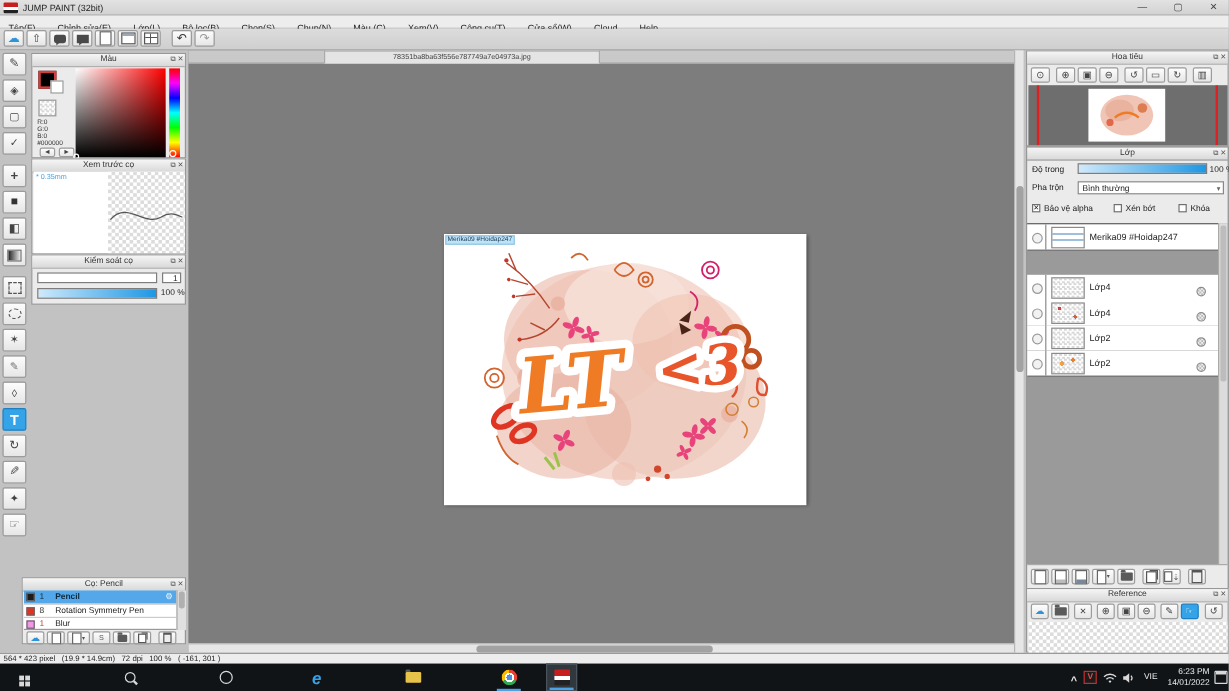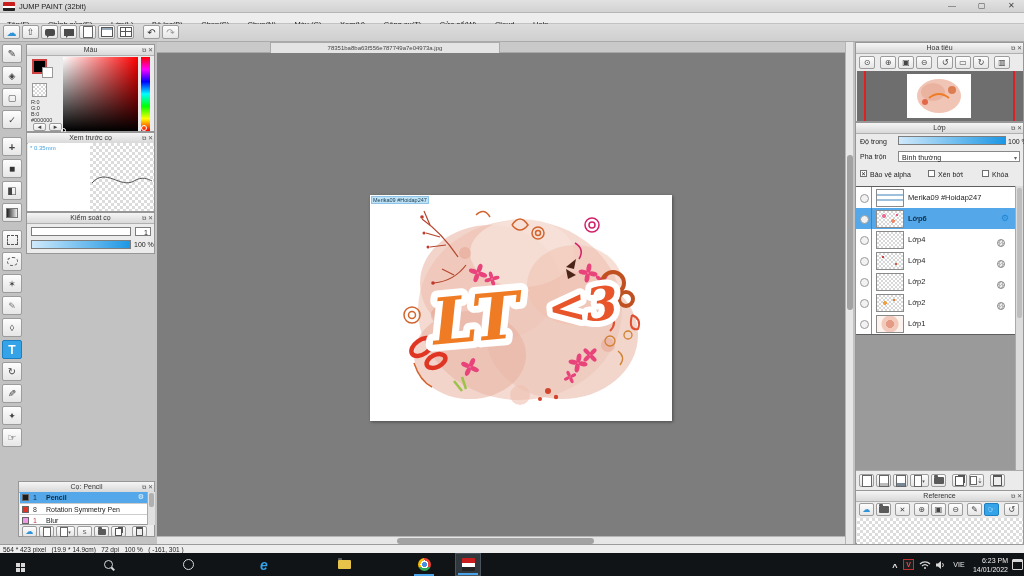--- a/index.html
+++ b/index.html
@@ -460,28 +460,20 @@
   </div>
 
   <div class="a" style="left:0;top:63px;width:159px;height:148px;border-top:1px solid #5e5e5e;">
     <div class="lrow" style="top:0;">
       <span class="viscol">
           <span class="viscircle"></span>
         </span>
       <span class="th" style="background:linear-gradient(180deg,#fff 0 4px,#9fc0dd 4px 6px,#fff 6px 9px,#9fc0dd 9px 11px,#fff 11px);"></span>
       <span class="lname">Merika09 #Hoidap247</span>
     </div>
-    <div class="lrow sel" style="top:21px;">
-      <span class="viscol" style="border-right-color:#3a85c0;">
-          <span class="viscircle"></span>
-        </span>
-      <span class="th checker-sm" style="background-image:radial-gradient(circle 2px at 7px 5px,#f06a9a 0 2px,transparent 2px),radial-gradient(circle 2px at 16px 10px,#f08a6a 0 2px,transparent 2px),radial-gradient(circle 1.5px at 20px 4px,#e85a8a 0 1.5px,transparent 1.5px),repeating-conic-gradient(#d8d8d8 0% 25%,#ffffff 0% 50%);background-size:auto,auto,auto,4px 4px;"></span>
-      <span class="lname">Lớp6</span>
-      <span class="a" style="right:6px;top:5px;font-size:9px;color:#1f86d6;">⚙</span>
-    </div>
     <div class="lrow" style="top:42px;">
       <span class="viscol">
           <span class="viscircle"></span>
         </span>
       <span class="th checker-sm"></span>
       <span class="lname">Lớp4</span>
       <span class="alpha-badge"></span>
     </div>
     <div class="lrow" style="top:63px;">
       <span class="viscol">
@@ -499,27 +491,20 @@
       <span class="lname">Lớp2</span>
       <span class="alpha-badge"></span>
     </div>
     <div class="lrow" style="top:105px;">
       <span class="viscol">
           <span class="viscircle"></span>
         </span>
       <span class="th checker-sm" style="background-image:radial-gradient(circle 2px at 8px 8px,#f0a040 0 2px,transparent 2px),radial-gradient(circle 1.5px at 17px 5px,#e88030 0 1.5px,transparent 1.5px),repeating-conic-gradient(#d8d8d8 0% 25%,#ffffff 0% 50%);background-size:auto,auto,4px 4px;"></span>
       <span class="lname">Lớp2</span>
       <span class="alpha-badge"></span>
-    </div>
-    <div class="lrow" style="top:126px;">
-      <span class="viscol">
-          <span class="viscircle"></span>
-        </span>
-      <span class="th" style="background:radial-gradient(circle at 50% 50%,#e39b85 0 4px,#f2c9ba 4px 8px,#fdf3ee 9px);"></span>
-      <span class="lname">Lớp1</span>
     </div>
   </div>
   <div class="a" style="left:159px;top:63px;width:8px;height:284px;background:#dcdcdc;border-left:1px solid #aaa;">
     <span class="a" style="left:1px;top:2px;width:5px;height:130px;background:#bdbdbd;border-radius:2px;"></span>
   </div>
 
   <div class="a" style="left:0;top:347px;width:167px;height:20px;background:#ebebeb;border-top:1px solid #aaa;">
     <div class="a btn" style="left:3px;top:3px;width:15px;height:13px;">
         <span class="i-doc"></span>
       </div>

